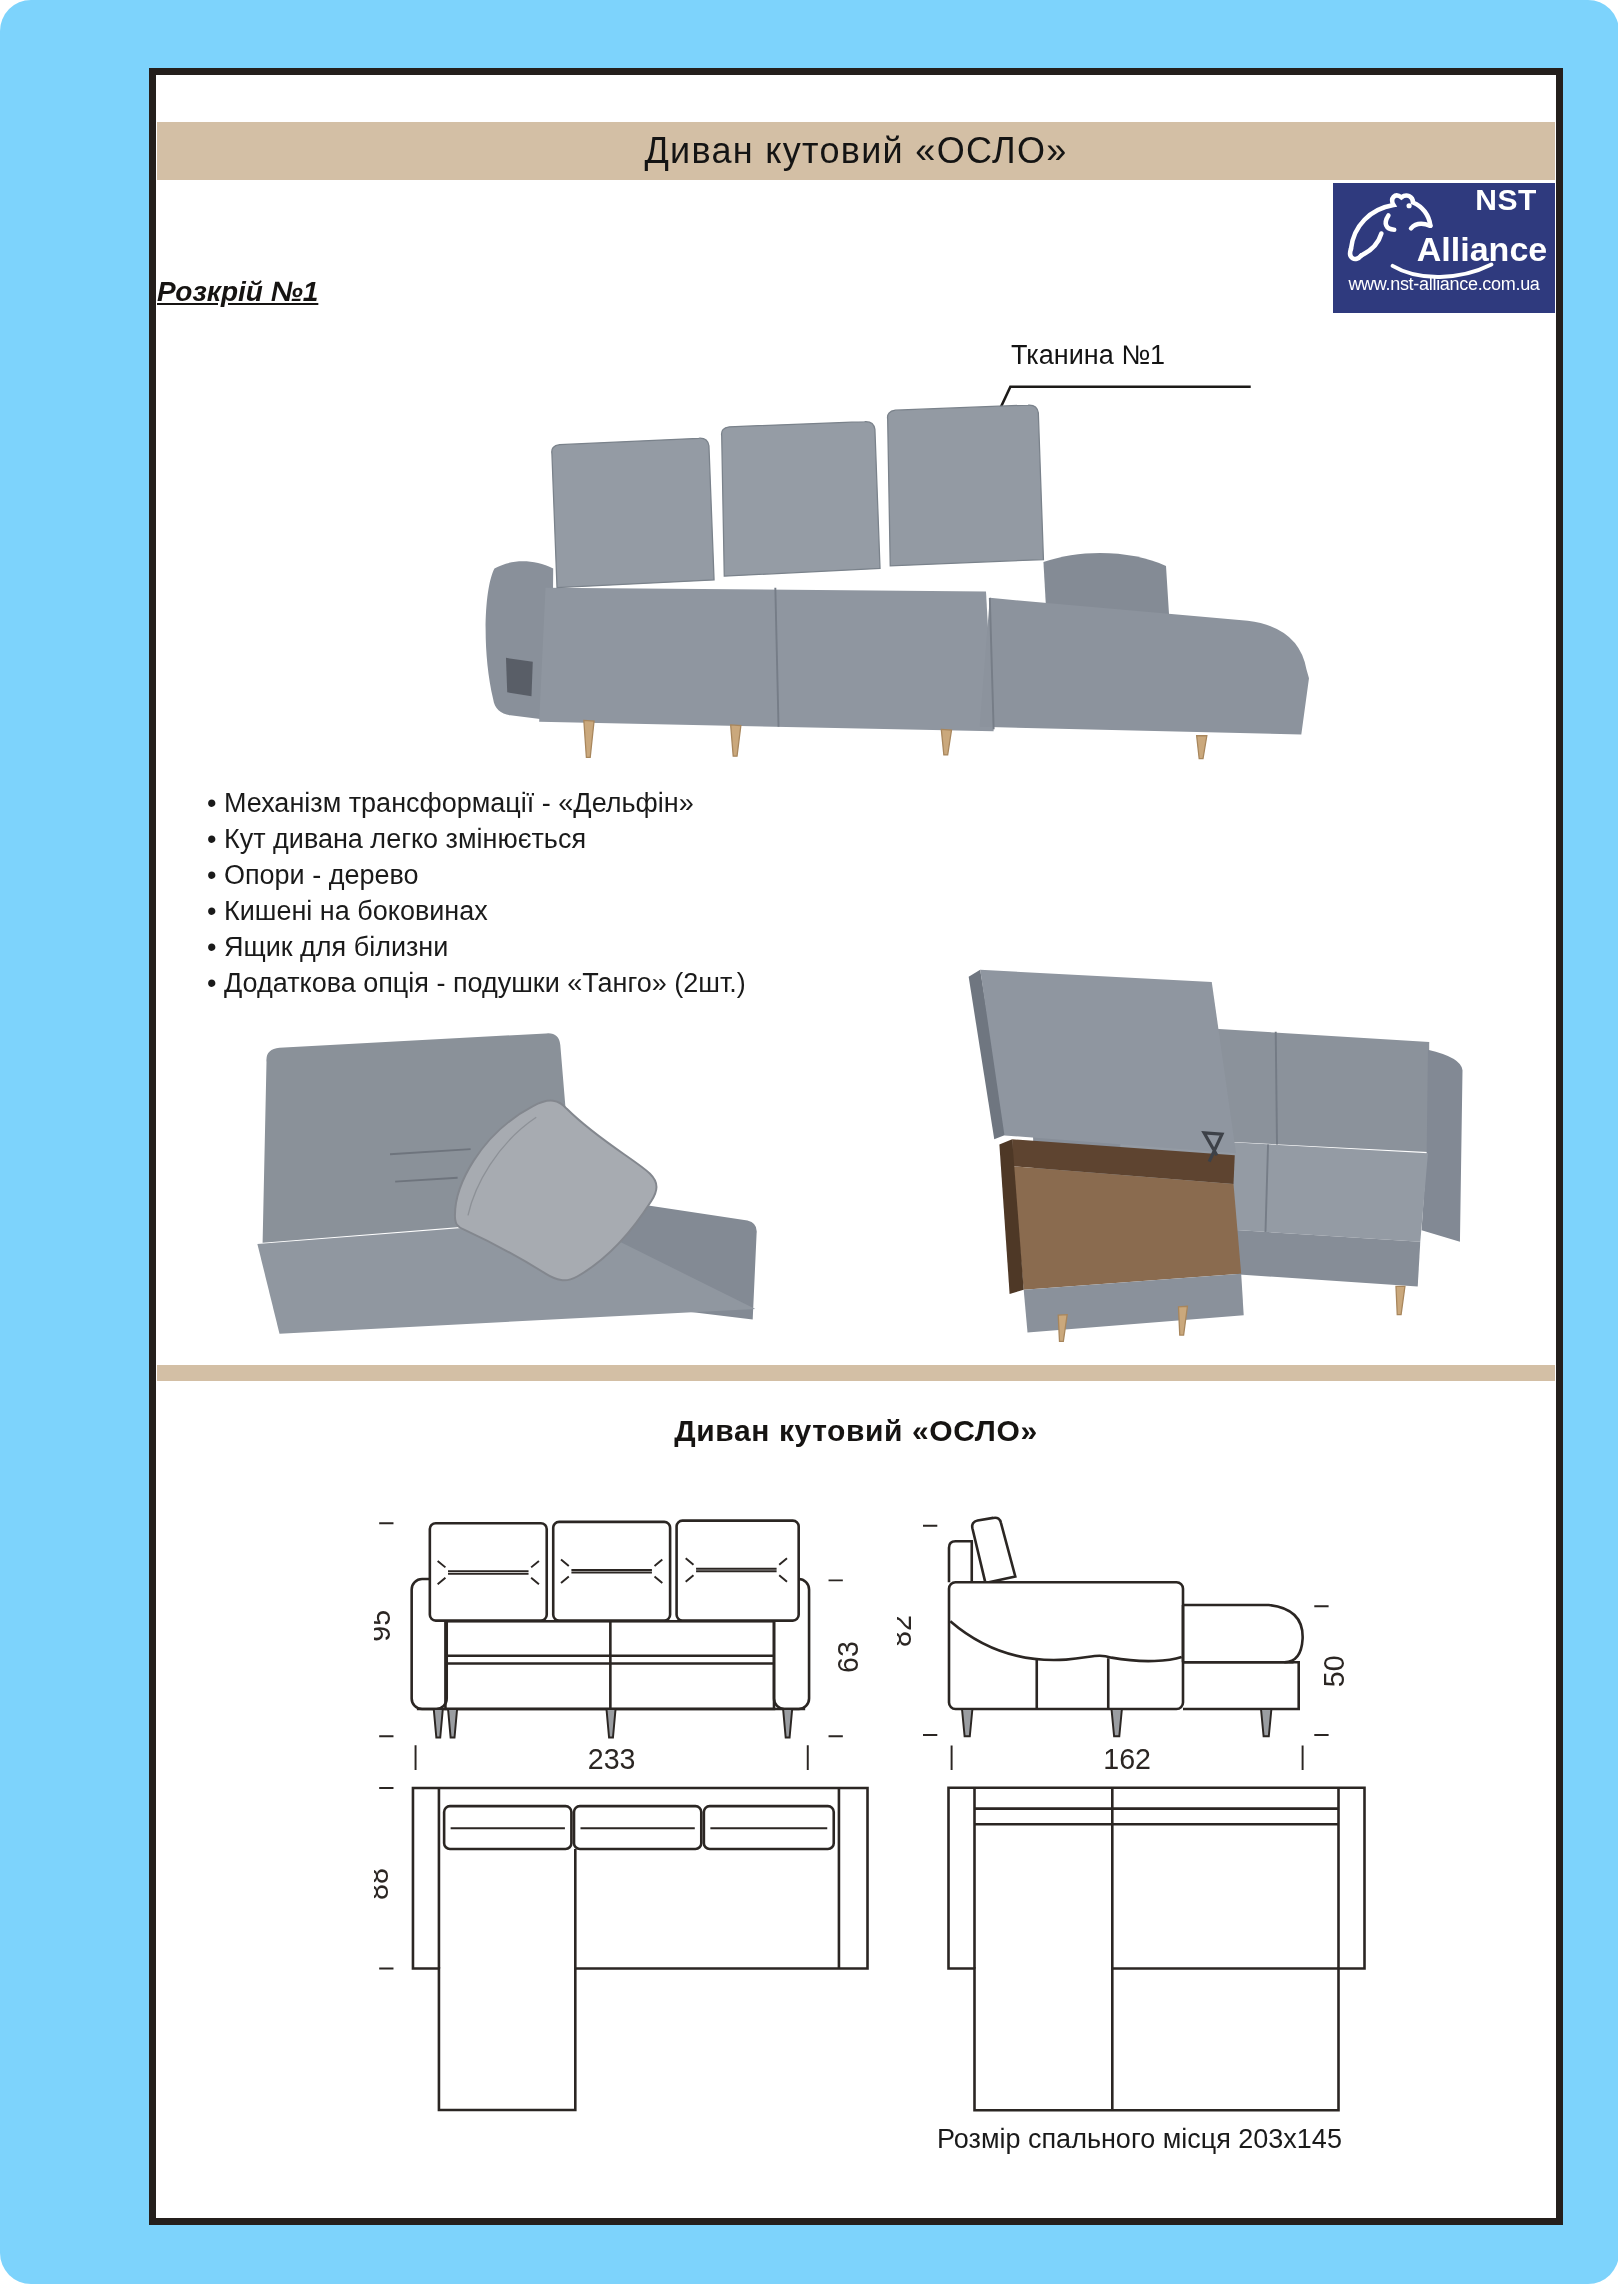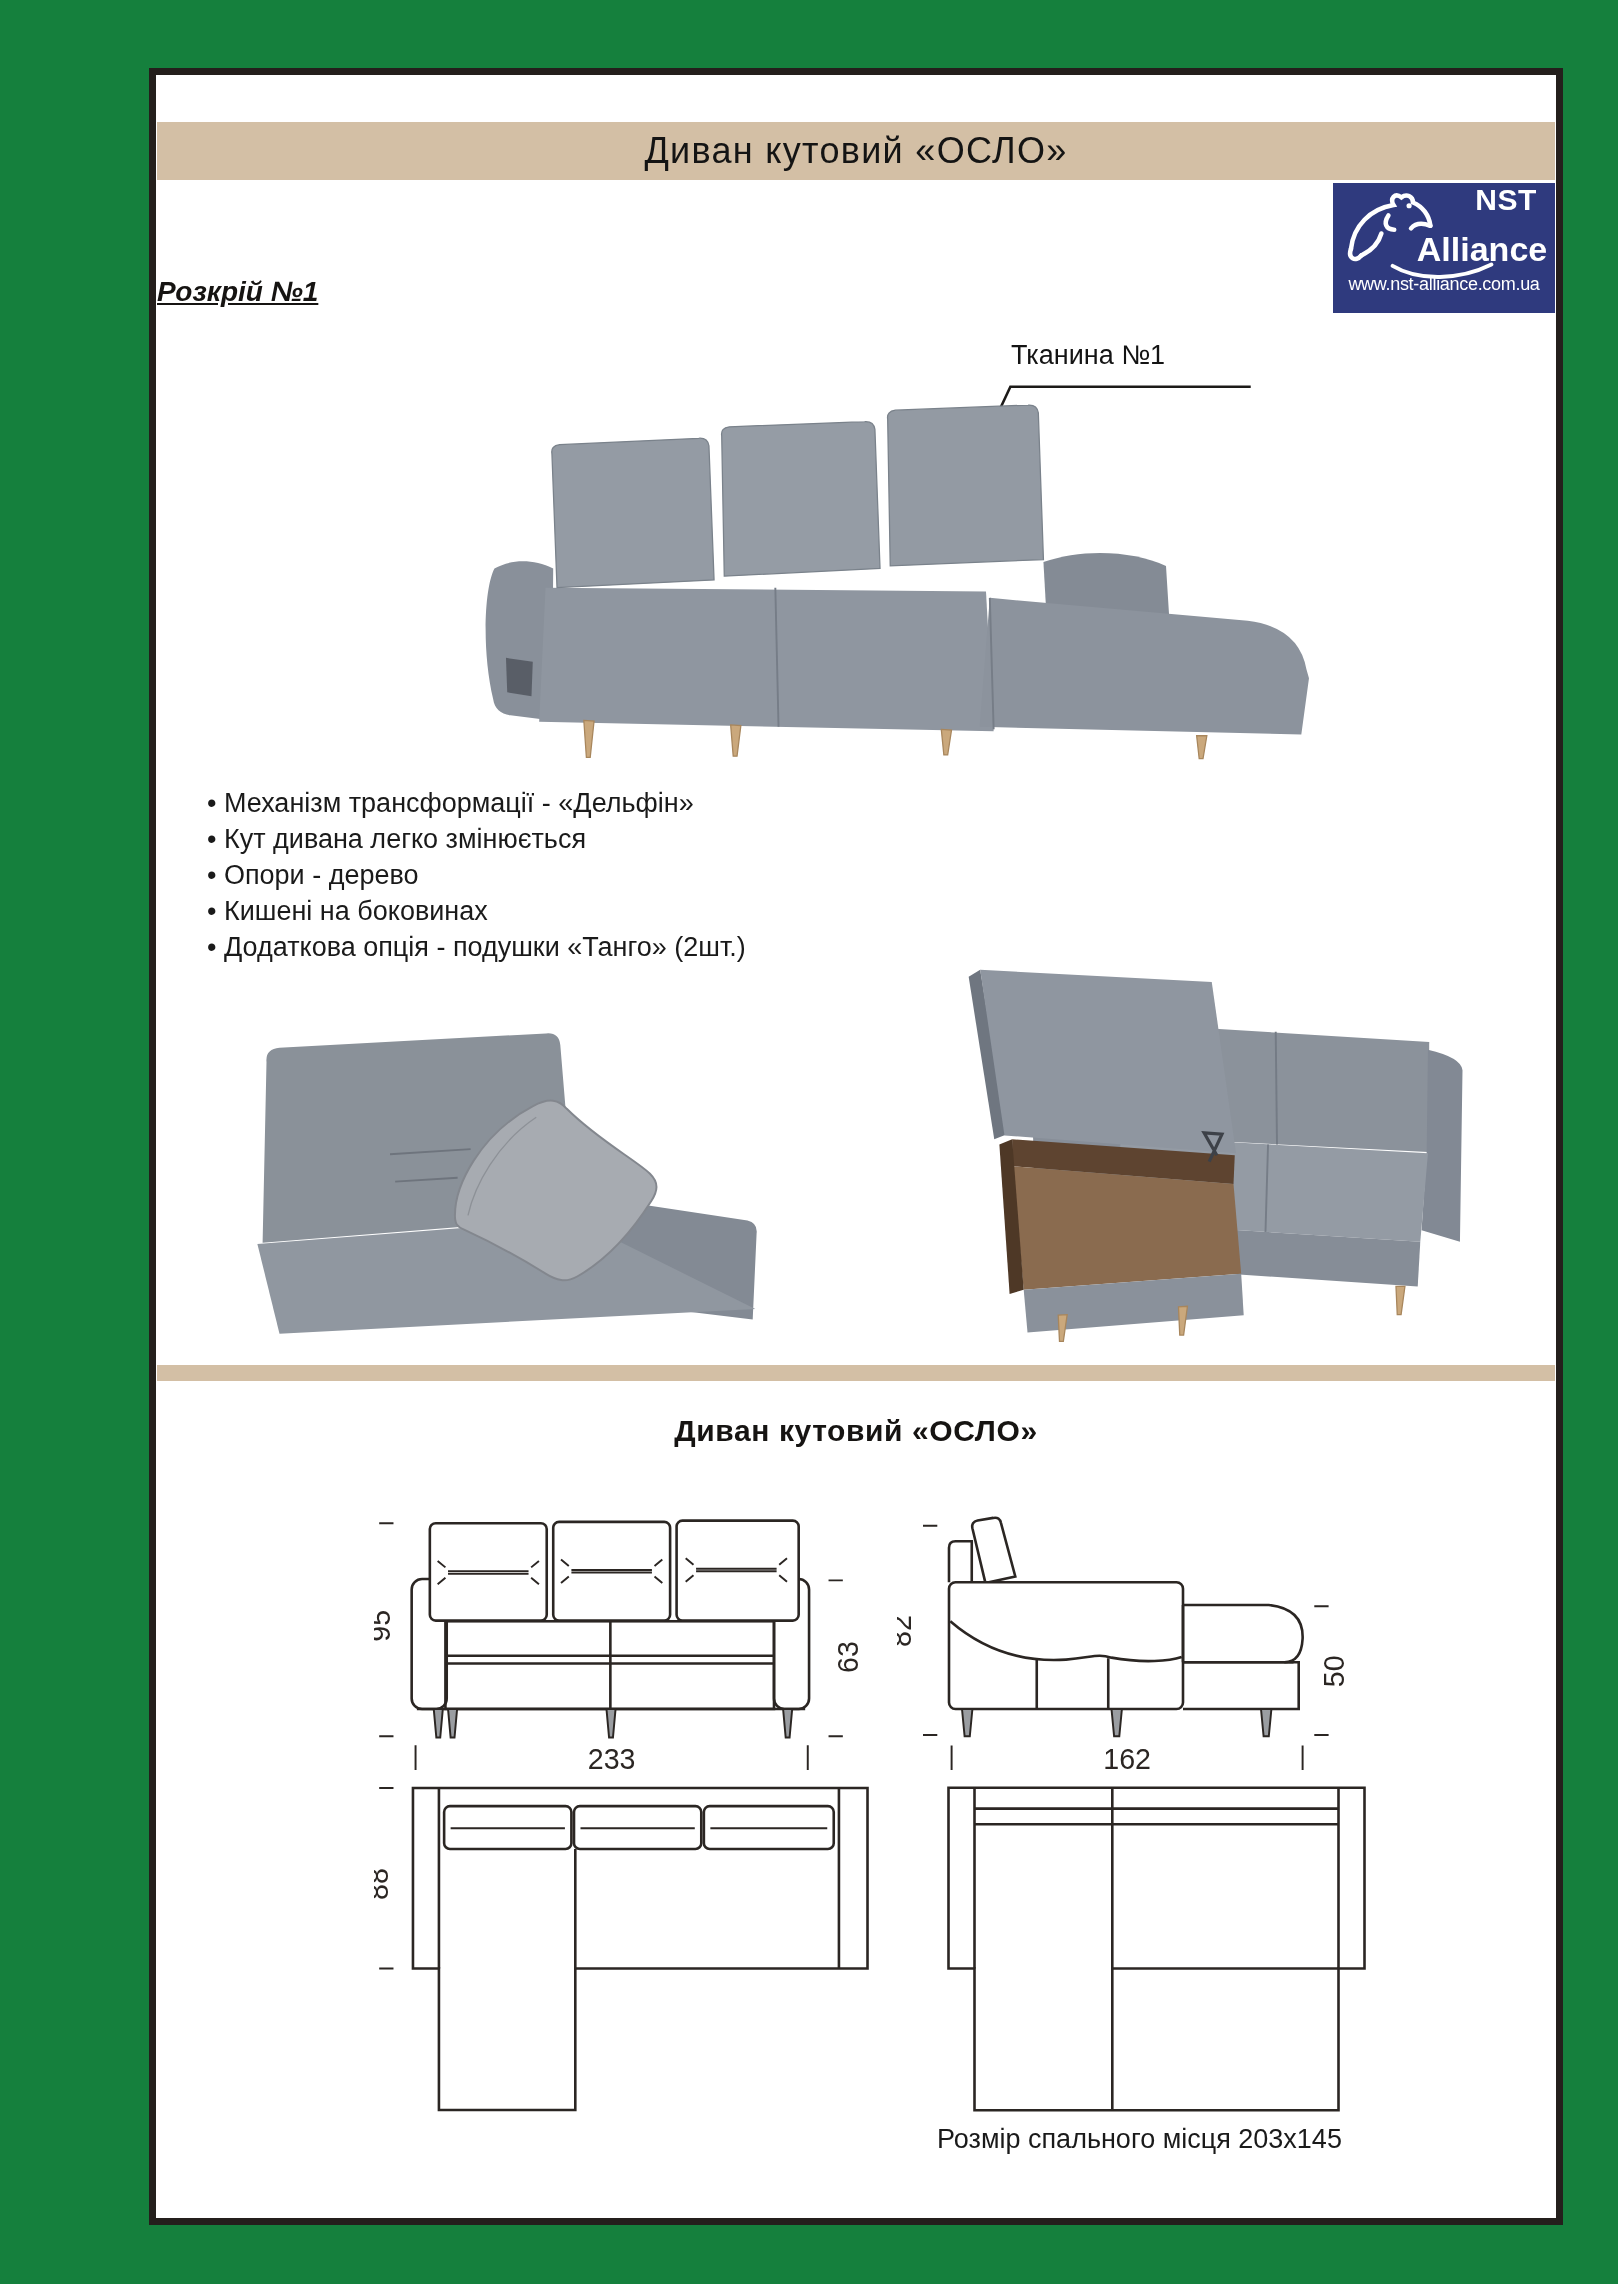--- a/index.html
+++ b/index.html
@@ -1,17 +1,17 @@
 <!DOCTYPE html>
 <html style="font-size:10.4px"><head>
 <meta charset="utf-8">
 <style>
   html,body{margin:0;padding:0;background:#ffffff;}
-  .canvas{position:relative;width:1619px;height:2284px;background:#15803d;
-          font-family:"Liberation Sans",sans-serif;color:#161412;overflow:hidden;}
+  .canvas{position:relative;width:1619px;height:2284px;background:#7dd3fc;
+          font-family:"Liberation Sans",sans-serif;color:#161412;overflow:hidden;border-radius:31px;}
   .abs{position:absolute;}
   .sheet{left:149px;top:68px;width:1414px;height:2157px;border:7.8px solid #241f1c;box-sizing:border-box;background:#fff;}
   .bar{left:157px;width:1398px;background:#d3bfa5;}
   .bar.top{top:122px;height:58px;}
   .bar.mid{top:1365px;height:15.6px;}
   .page-title{left:157px;top:122px;width:1398px;height:58px;line-height:58px;text-align:center;
               font-size:36px;font-weight:500;letter-spacing:1.3px;color:#141414;}
   .subtitle1{left:157px;top:220px;width:1398px;text-align:center;font-size:30px;font-weight:700;
              font-style:italic;text-decoration:underline;letter-spacing:0.6px;}
   .subtitle2{left:157px;top:276px;width:1380px;text-align:left;font-size:28px;font-weight:700;
@@ -82,20 +82,21 @@
     <polygon points="430,545 446,546 440,594 434,594" fill="#caa87c" stroke="#a8865c" stroke-width="2"></polygon>
     <polygon points="760,552 776,553 770,592 764,592" fill="#caa87c" stroke="#a8865c" stroke-width="2"></polygon>
     <polygon points="1160,562 1176,562 1170,598 1164,598" fill="#caa87c" stroke="#a8865c" stroke-width="2"></polygon>
   </svg>
 
   <div class="abs features">
     <div class="item">• Механізм трансформації - «Дельфін»</div>
     <div class="item">• Кут дивана легко змінюється</div>
     <div class="item">• Опори - дерево</div>
     <div class="item">• Кишені на боковинах</div>
+    <div class="item">• Ящик для білизни</div>
     <div class="item">• Додаткова опція - подушки «Танго» (2шт.)</div>
   </div>
 
   <svg class="abs" style="left:195px;top:1023px;" width="585" height="312" viewBox="0 0 900 480">
     <path d="M110 60 Q108 40 130 38 L540 16 Q560 14 562 34 L584 300 L104 338 Z" fill="#8a9199"></path>
     <path d="M300 202 L424 194" stroke="#6e747d" stroke-width="3"></path>
     <path d="M308 244 L404 238" stroke="#6e747d" stroke-width="3"></path>
     <path d="M560 260 L850 304 Q866 308 864 324 L858 456 L560 420 Z" fill="#838a94"></path>
     <path d="M96 340 L584 302 L862 440 L130 478 Z" fill="#9097a0"></path>
     <path d="M400 300 C398 250 440 170 520 128 C545 114 560 118 572 132 C620 180 680 212 700 232 C714 246 712 258 702 274 C660 340 620 372 588 390 C570 400 556 396 540 386 C492 356 440 330 414 318 C400 312 401 306 400 300 Z" fill="#a7abb1" stroke="#83878e" stroke-width="3"></path>

